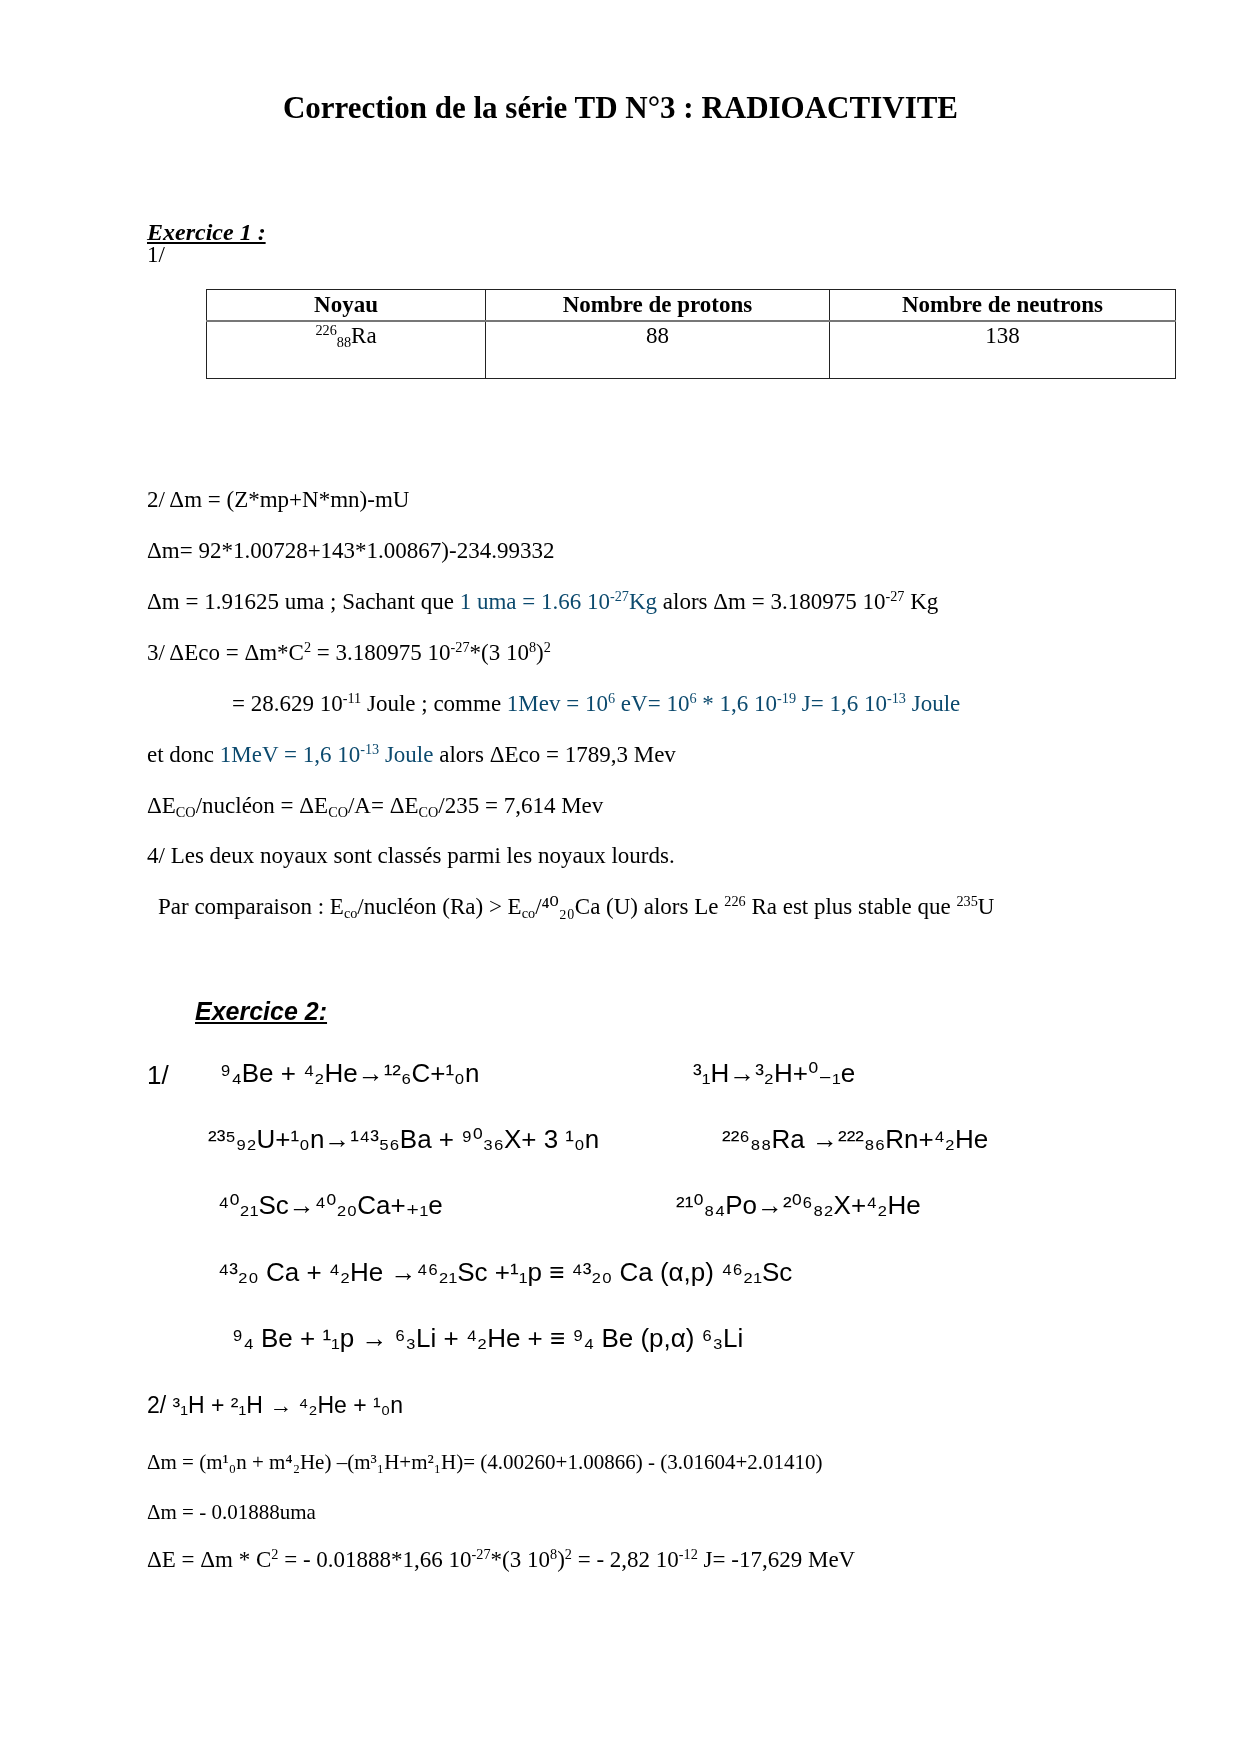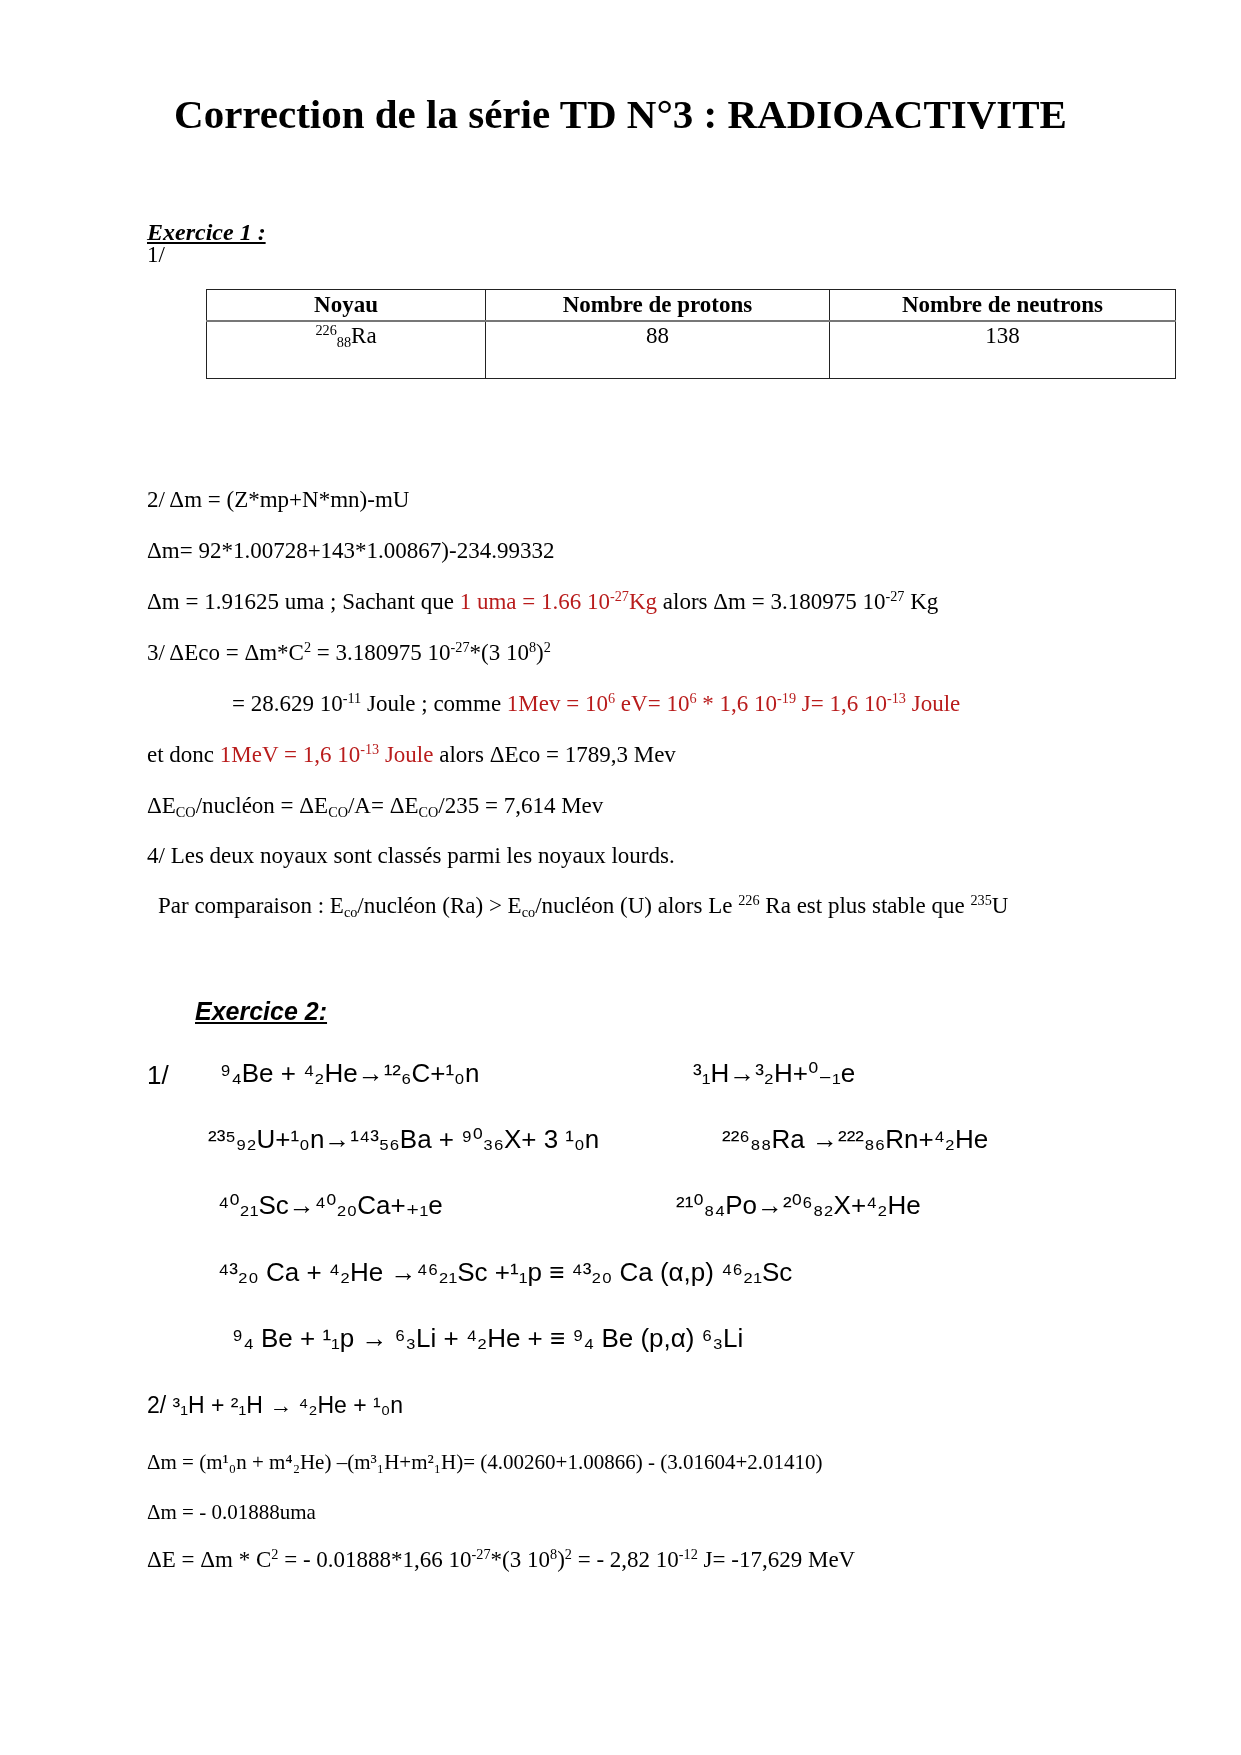--- a/index.html
+++ b/index.html
@@ -1,24 +1,24 @@
 <!DOCTYPE html>
 <html><head>
 <meta charset="utf-8">
 <style>
   html, body { margin: 0; padding: 0; background: #ffffff; }
   body { width: 1241px; height: 1755px; position: relative; overflow: hidden; color: #000; }
   .serif { font-family: "Liberation Serif", "DejaVu Serif", serif; }
   .sans { font-family: "Liberation Sans", "DejaVu Sans", sans-serif; }
   .abs { position: absolute; white-space: nowrap; }
-  .red { color: #b91c1c; }
+  .red { color: #0c4a6e; }
   sup, sub { font-size: 0.62em; line-height: 0; position: relative; vertical-align: baseline; }
   sup { top: -0.55em; }
   sub { top: 0.3em; }
-  .title { left: 0; width: 1241px; text-align: center; top: 90px; font-size: 41px; font-weight: bold; }
+  .title { left: 0; width: 1241px; text-align: center; top: 90px; font-size: 31px; font-weight: bold; }
   .ex-head { font-size: 24px; font-weight: bold; font-style: italic; text-decoration: underline; margin-top: 23px; }
   .ex2-head { font-size: 25px; font-weight: bold; font-style: italic; text-decoration: underline; }
   .line { font-size: 23px; }
   .eq { font-size: 26px; }
   .small { font-size: 21px; }
   table.nuclei { position: absolute; left: 206px; top: 289px; width: 970px; border-collapse: collapse; }
   table.nuclei th, table.nuclei td { border: 1.5px solid #222; text-align: center; vertical-align: top; padding: 0; font-size: 23px; }
   table.nuclei th { font-weight: bold; height: 30px; line-height: 30px; border-bottom: 2px solid #777; }
   table.nuclei td { height: 56px; line-height: 28px; }
   table.nuclei col.c1 { width: 254px; } table.nuclei col.c2 { width: 313px; } table.nuclei col.c3 { width: 315px; }
@@ -67,21 +67,21 @@
 </div>
 <div class="abs serif line" style="left:147px; top:742px;">
   <span>et donc </span><span class="red"><span>1MeV = 1,6 10</span><sup>-13</sup><span> Joule</span></span><span>  alors ΔEco = 1789,3 Mev</span>
 </div>
 <div class="abs serif line" style="left:147px; top:793px;">
   <span>ΔE</span><sub>CO</sub><span>/nucléon =  ΔE</span><sub>CO</sub><span>/A= ΔE</span><sub>CO</sub><span>/235 =  7,614 Mev</span>
 </div>
 
 <div class="abs serif line" style="left:147px; top:843px;">4/ Les deux noyaux sont classés parmi les noyaux lourds.</div>
 <div class="abs serif line" style="left:158px; top:893px;">
-  <span>Par comparaison :   E</span><sub>co</sub><span>/nucléon (Ra) &gt; E</span><sub>co</sub><span>/nucléon (U)  alors  Le </span><sup>226</sup><span> Ra est plus stable que </span><sup>235</sup><span>U</span>
+  <span>Par comparaison :   E</span><sub>co</sub><span>/nucléon (Ra) &gt; E</span><sub>co</sub><span>/⁴⁰₂₀Ca (U)  alors  Le </span><sup>226</sup><span> Ra est plus stable que </span><sup>235</sup><span>U</span>
 </div>
 
 <div class="abs sans ex2-head" style="left:147px; top:997px;margin-left:48px;">Exercice 2:</div>
 <div class="abs sans eq" style="left:147px; top:1060px;">1/</div>
 
 <div class="abs sans eq" style="left:220px; top:1058px;">⁹₄Be + ⁴₂He→¹²₆C+¹₀n</div>
 <div class="abs sans eq" style="left:693px; top:1058px;">³₁H→³₂H+⁰₋₁e</div>
 <div class="abs sans eq" style="left:208px; top:1124px;">²³⁵₉₂U+¹₀n→¹⁴³₅₆Ba + ⁹⁰₃₆X+ 3 ¹₀n</div>
 <div class="abs sans eq" style="left:722px; top:1124px;">²²⁶₈₈Ra →²²²₈₆Rn+⁴₂He</div>
 <div class="abs sans eq" style="left:218px; top:1190px;">⁴⁰₂₁Sc→⁴⁰₂₀Ca+₊₁e</div>

